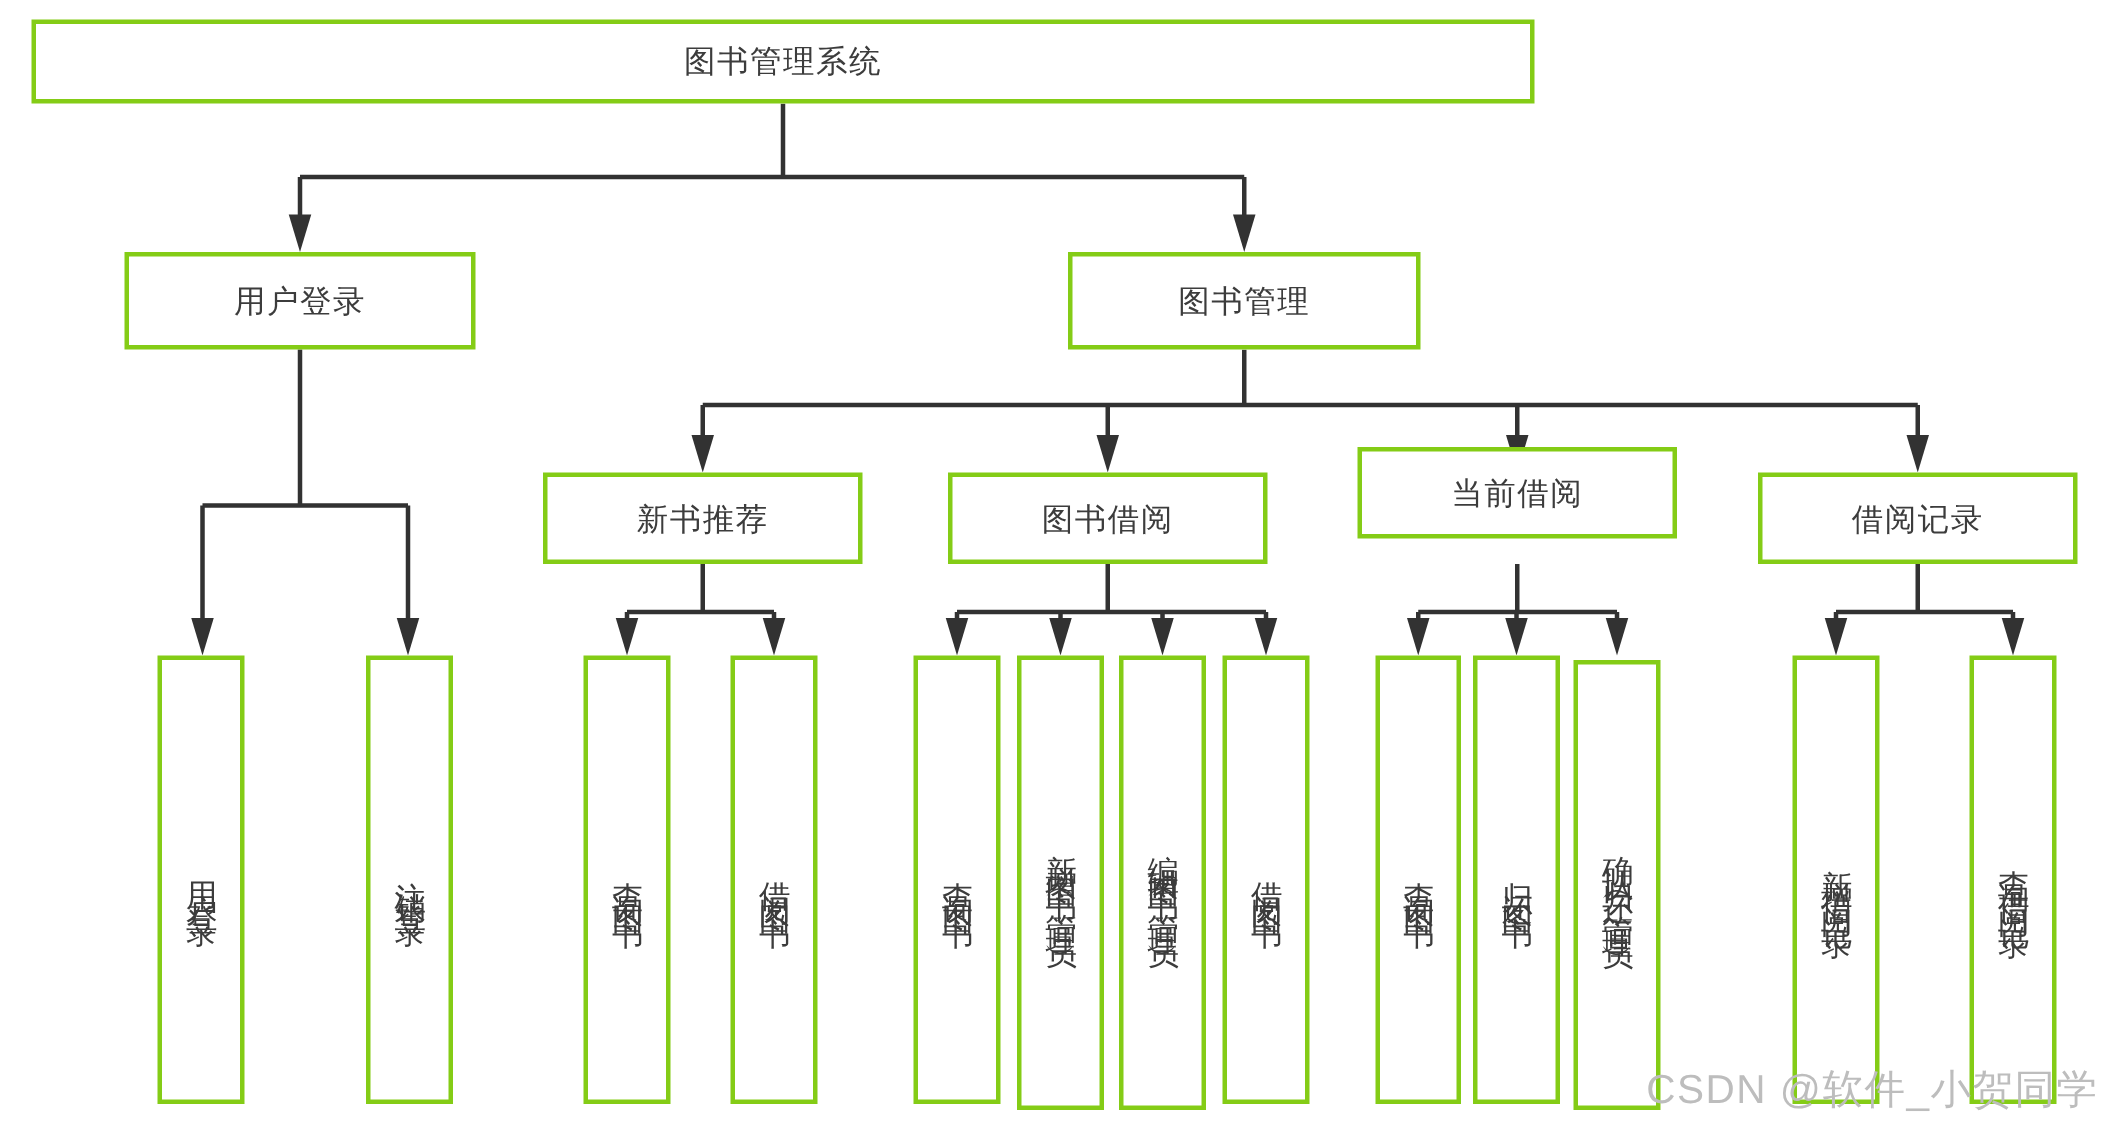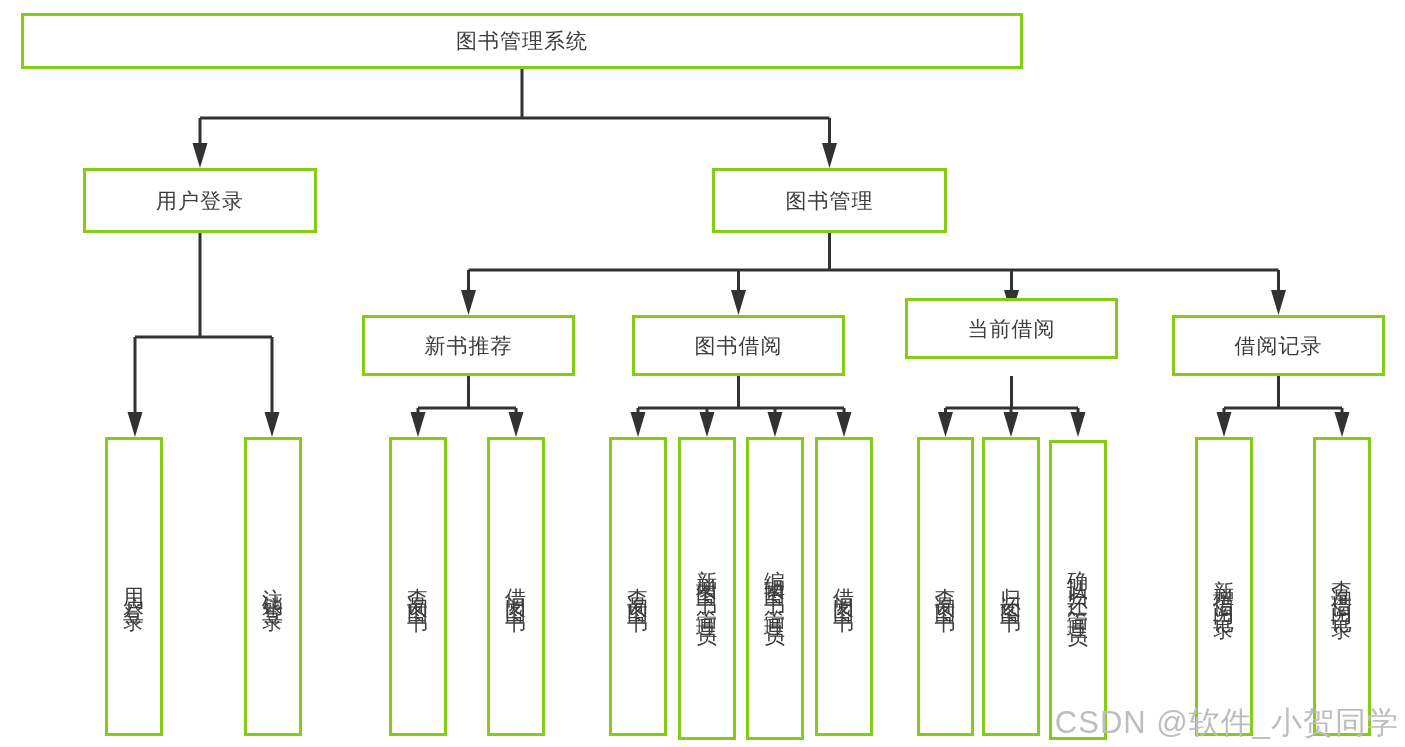--- a/index.html
+++ b/index.html
@@ -43,21 +43,21 @@
     writing-mode: vertical-rl;
     text-orientation: mixed;
     letter-spacing: 8px;
     white-space: nowrap;
     line-height: 1;
   }
   .watermark {
     position: absolute;
     right: 6px;
     bottom: 3px;
-    font-size: 31px;
+    font-size: 27px;
     color: #bdbdbd;
     z-index: 2;
     letter-spacing: 1px;
   }
 </style>
 </head>
 <body>
 
 <div id="canvas">
 

